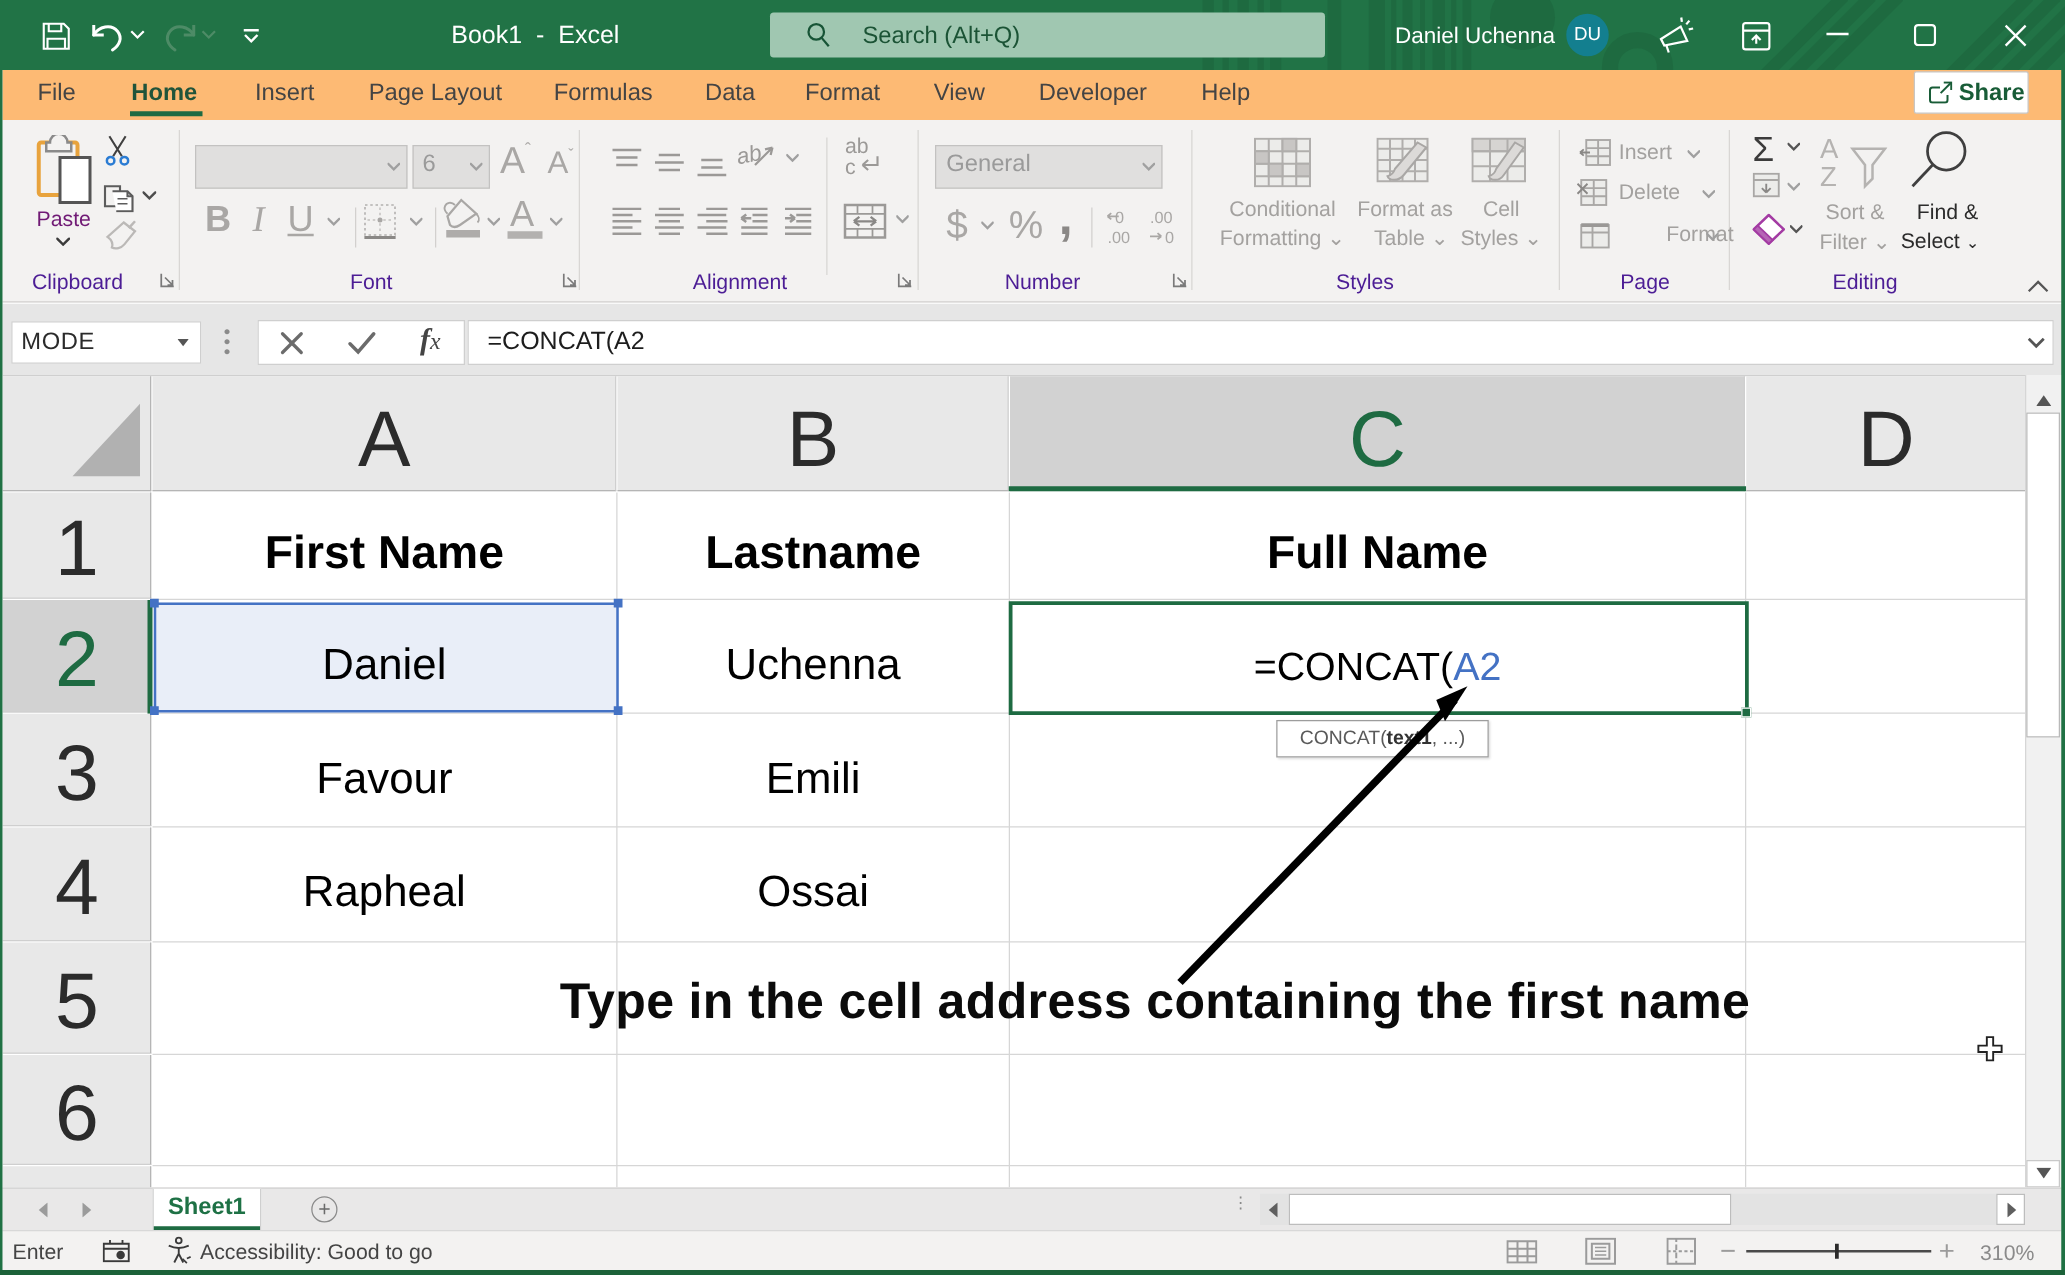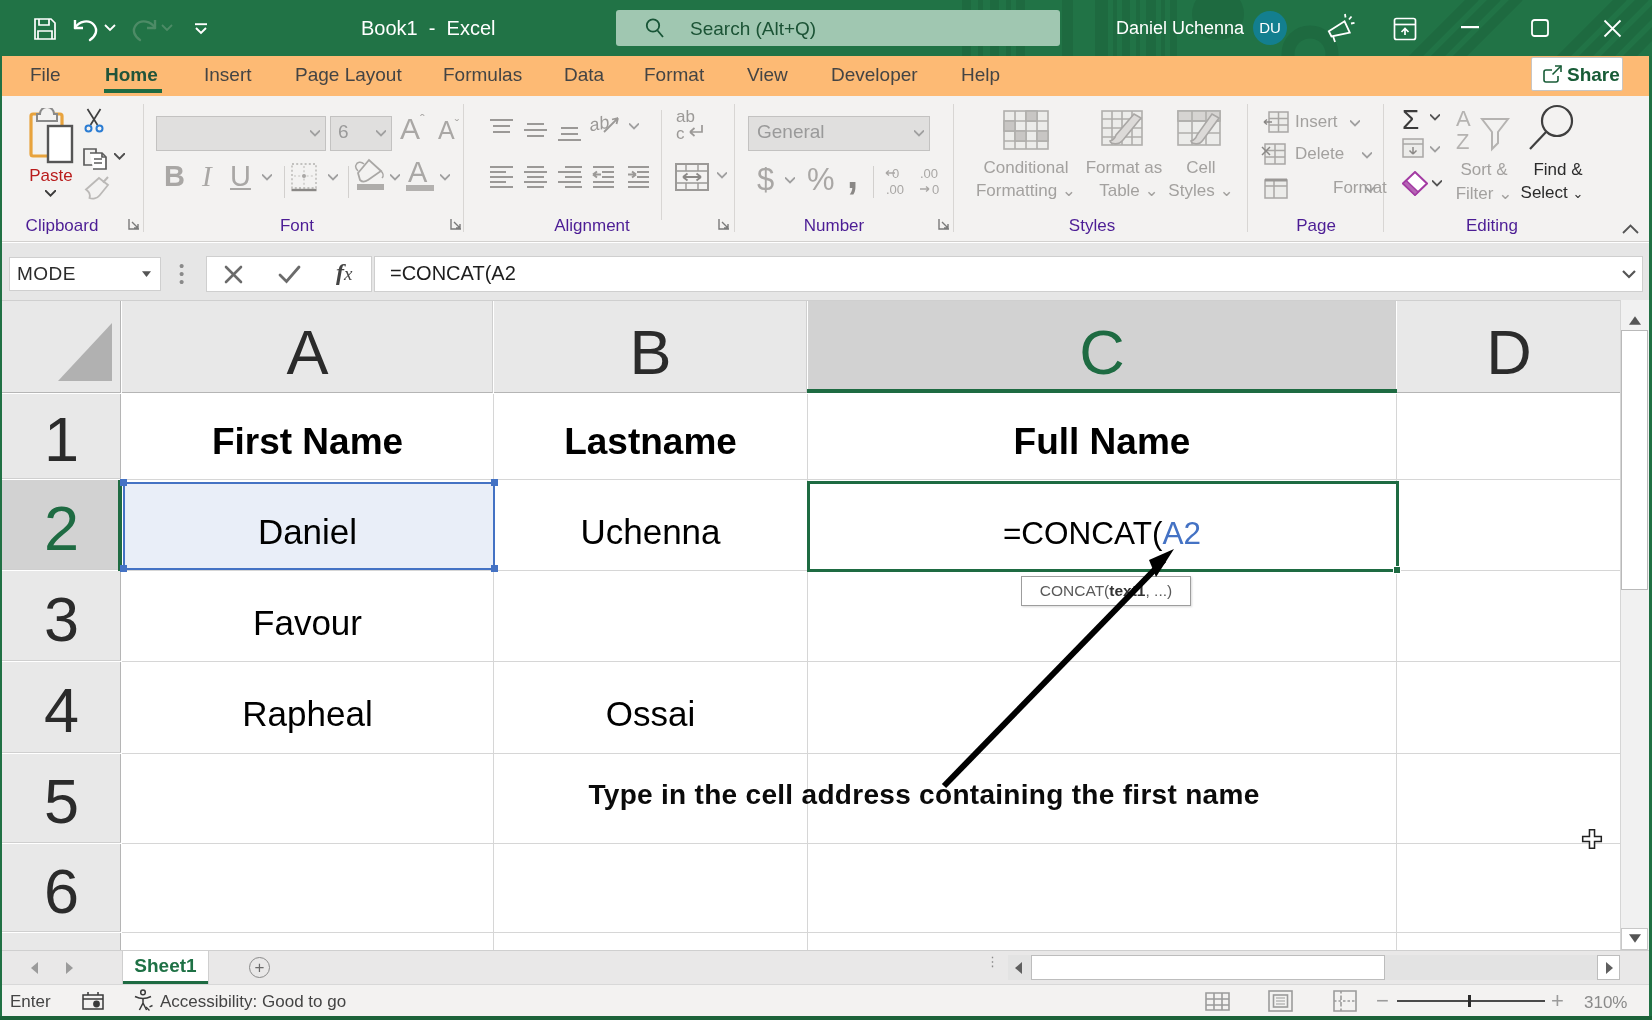--- a/index.html
+++ b/index.html
@@ -191,21 +191,21 @@
         <polygon id="chev" points="0,0 9,0 4.5,5.5"></polygon>
         <path id="chevs" d="M0 0 l4.5 4.5 l4.5 -4.5" stroke-width="1.6" fill="none"></path>
       </defs>
     </svg>
 
     <svg class="abs" style="left:26px;top:12px;" width="46" height="58" viewBox="0 0 46 58">
       <rect x="3" y="6" width="31" height="42" fill="none" stroke="#e8a33d" stroke-width="3.2" rx="2"></rect>
       <path d="M12 6 a7 7 0 0 1 14 0 l3 0 l0 7 l-20 0 l0 -7 z" fill="#f3f2f1" stroke="#8a8a8a" stroke-width="2"></path>
       <rect x="20" y="18" width="24" height="36" fill="#fff" stroke="#555" stroke-width="2.4"></rect>
     </svg>
-    <div class="abs" style="left:24px;top:70px;width:50px;text-align:center;font-size:17px;color:#b91c1c;">Paste</div>
+    <div class="abs" style="left:24px;top:70px;width:50px;text-align:center;font-size:17px;color:#701a75;">Paste</div>
     <svg class="abs" style="left:43px;top:94px;" width="11" height="7" viewBox="0 0 9 5.5">
         <use href="#chevs" stroke="#3b3b3b"></use>
       </svg>
 
     <svg class="abs" style="left:81px;top:12px;" width="22" height="26" viewBox="0 0 22 26" fill="none">
       <path d="M4.5 1 L14.5 17 M17.5 1 L7.5 17" stroke="#404040" stroke-width="1.7"></path>
       <circle cx="5.5" cy="20.5" r="3" stroke="#2b7cd3" stroke-width="2"></circle>
       <circle cx="16.5" cy="20.5" r="3" stroke="#2b7cd3" stroke-width="2"></circle>
     </svg>
 
@@ -494,26 +494,27 @@
     <div class="abs" style="left:118px;top:265px;width:7px;height:7px;background:#4472c4;"></div>
     <div class="abs" style="left:489px;top:265px;width:7px;height:7px;background:#4472c4;"></div>
     <div class="celltxt" style="left:120px;top:212px;width:371px;">Daniel</div>
     <div class="celltxt" style="left:492px;top:212px;width:313px;">Uchenna</div>
 
     <div class="abs" style="left:805px;top:181px;width:592px;height:91px;border:3px solid #1e6b42;"></div>
     <div class="abs" style="left:1391px;top:266px;width:8px;height:8px;background:#1e6b42;border:1px solid #fff;"></div>
     <div class="celltxt" style="left:806px;top:215px;width:588px;font-size:31.5px;"><span>=CONCAT(</span><span style="color:#4472c4;">A2</span></div>
 
     <div class="celltxt" style="left:120px;top:303px;width:371px;">Favour</div>
+    <div class="celltxt" style="left:492px;top:303px;width:313px;">Emili</div>
     <div class="celltxt" style="left:120px;top:394px;width:371px;">Rapheal</div>
     <div class="celltxt" style="left:492px;top:394px;width:313px;">Ossai</div>
 
     <div class="abs" style="left:1019px;top:276px;width:170px;height:30px;background:#fff;border:1px solid #9d9d9d;box-shadow:1px 1px 2px rgba(0,0,0,0.15);font-size:15.5px;color:#5a5a5a;line-height:28px;text-align:center;">CONCAT(<b style="color:#333;">text1</b>, ...)</div>
 
-    <div class="abs" style="left:120px;top:479px;width:1456px;text-align:center;font-size:28px;font-weight:800;color:#0b0b0b;letter-spacing:0.3px;">
+    <div class="abs" style="left:120px;top:479px;width:1456px;text-align:center;font-size:40px;font-weight:800;color:#0b0b0b;letter-spacing:0.3px;">
       <div style="width:1610px;margin-left:-3px;">Type in the cell address containing the first name</div>
     </div>
 
     <svg class="abs" style="left:900px;top:230px;" width="300" height="280" viewBox="0 0 300 280">
       <line x1="42" y1="256" x2="262" y2="30" stroke="#000" stroke-width="6"></line>
       <polygon points="272,19 247,30 254,47" fill="#000"></polygon>
     </svg>
 
     <svg class="abs" style="left:1579px;top:528px;" width="22" height="22" viewBox="0 0 26 26">
       <path d="M10 2 h6 v8 h8 v6 h-8 v8 h-6 v-8 h-8 v-6 h8 z" fill="#fff" stroke="#222" stroke-width="1.8"></path>

